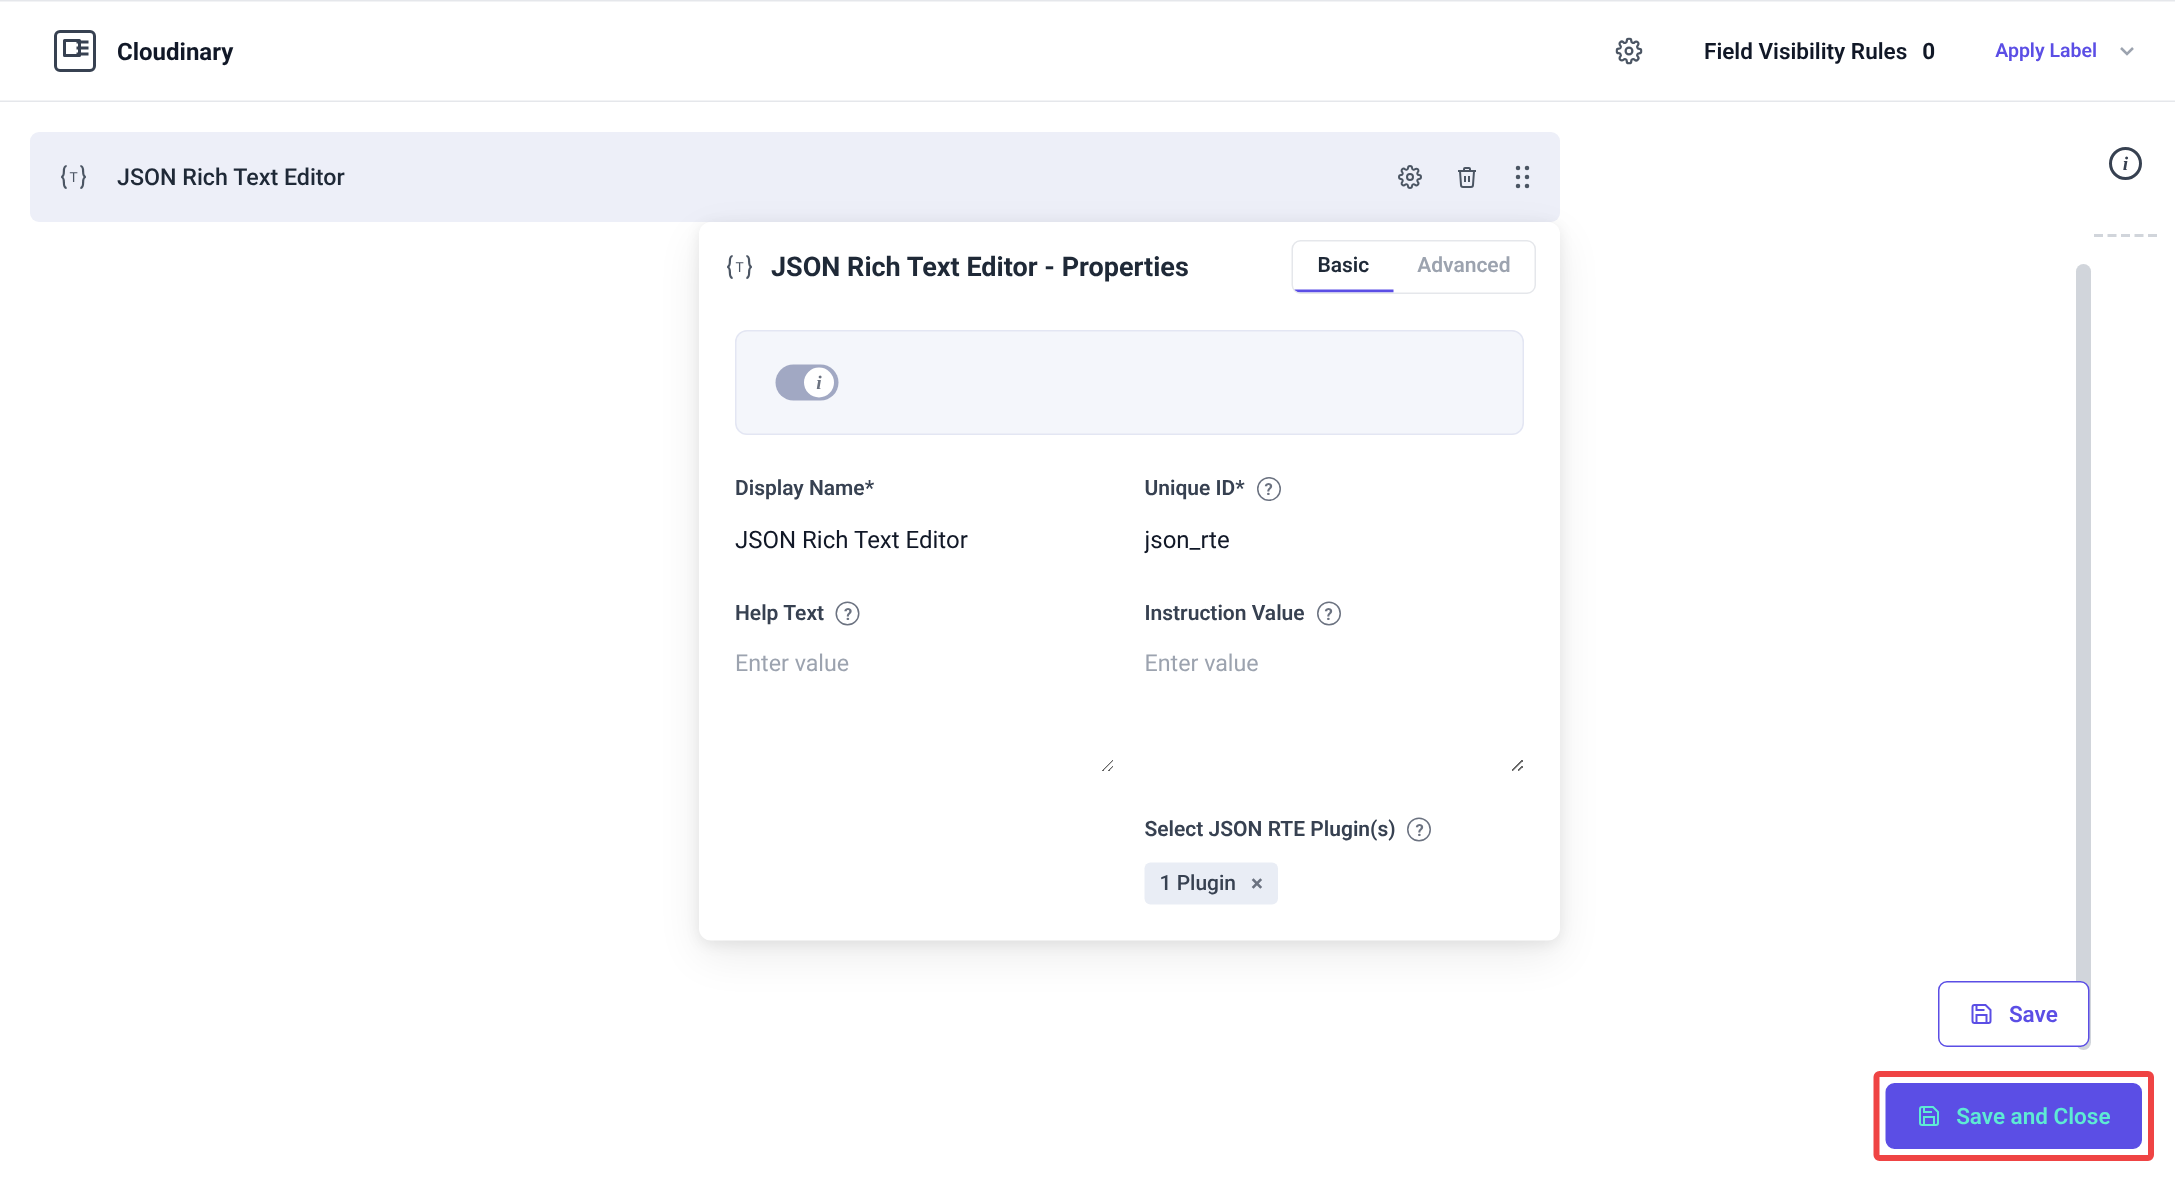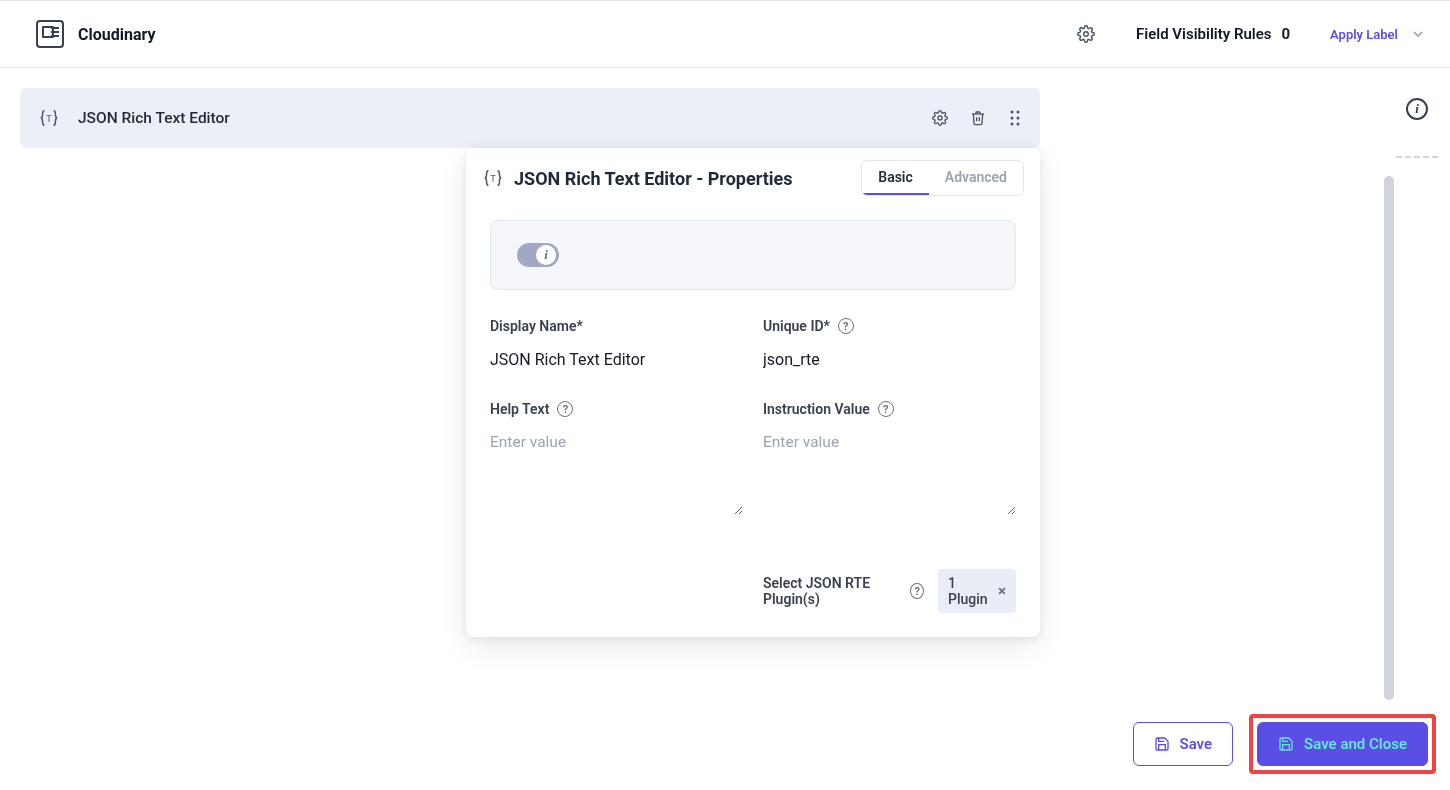--- a/index.html
+++ b/index.html
@@ -44,31 +44,31 @@
 .info-text { font-size: 15px; color: #374151; line-height: 1.55; }
 
 .fields-grid { display: grid; grid-template-columns: 1fr 1fr; gap: 30px 20px; }
 .field-col { display: flex; flex-direction: column; gap: 14px; }
 .field-label { font-size: 14px; font-weight: 600; color: #374151; display: flex; align-items: center; gap: 8px; }
 .help-q { width: 16px; height: 16px; border: 1.5px solid #6b7280; border-radius: 50%; color: #6b7280; font-size: 11px; font-weight: 700; display: inline-flex; align-items: center; justify-content: center; }
 .field-value { font-size: 16px; color: #111827; padding: 2px 0; border: none; outline: none; width: 100%; font-family:inherit;}
 textarea.field-value { height: 84px; resize: both; font-size: 15.5px; }
 .field-value::placeholder { color: #9ca3af; }
 
-.plugin-row { display: flex; flex-direction: row; gap: 14px; margin-top: 24px; }
+.plugin-row { display: flex; flex-direction: column; gap: 14px; }
 .chip { display: inline-flex; align-items: center; gap: 10px; background: #E9EDF5; border-radius: 4px; padding: 6px 10px; font-size: 14px; color: #374151; font-weight: 500; width: fit-content; }
 .chip-close { color: #6b7280; cursor: pointer; font-weight:700; font-size:15px; line-height:1;}
 
 
 .right-info { position: absolute; right: 22px; top: 98px; width: 22px; height: 22px; border: 2px solid #374151; border-radius: 50%; display: flex; align-items: center; justify-content: center; font-family: Georgia, serif; font-style: italic; font-weight: 700; font-size: 13px; color: #374151; cursor:pointer; }
 .dashed { position: absolute; right: 12px; top: 156px; width: 42px; border-top: 2px dashed #d1d5db; }
 .scrollbar { position: absolute; right: 56px; top: 176px; width: 10px; height: 524px; background: #D1D5DB; border-radius: 5px; }
 
 
-.footer { position: absolute; bottom: 16px; right: 14px; display: flex; gap: 16px; align-items: center; }
+.footer { position: absolute; bottom: 16px; right: 14px; display: flex; gap: 16px; align-items: center; flex-direction: column; }
 .btn { display: inline-flex; align-items: center; gap: 10px; font-size: 15px; font-weight: 600; padding: 12px 20px; border-radius: 6px; cursor: pointer; }
 .btn-outline { border: 1.5px solid #5B4EE5; color: #5B4EE5; background: #fff; }
 .btn-primary { background: #5B4EE5; color: #5eead4; border: 1.5px solid #5B4EE5; }
 .highlight-box { border: 4px solid #ef4444; border-radius: 4px; padding: 4px; }
 .save-icon { width: 16px; height: 16px; }
 
 svg { display: block; }
 </style>
 </head>
 <body>

